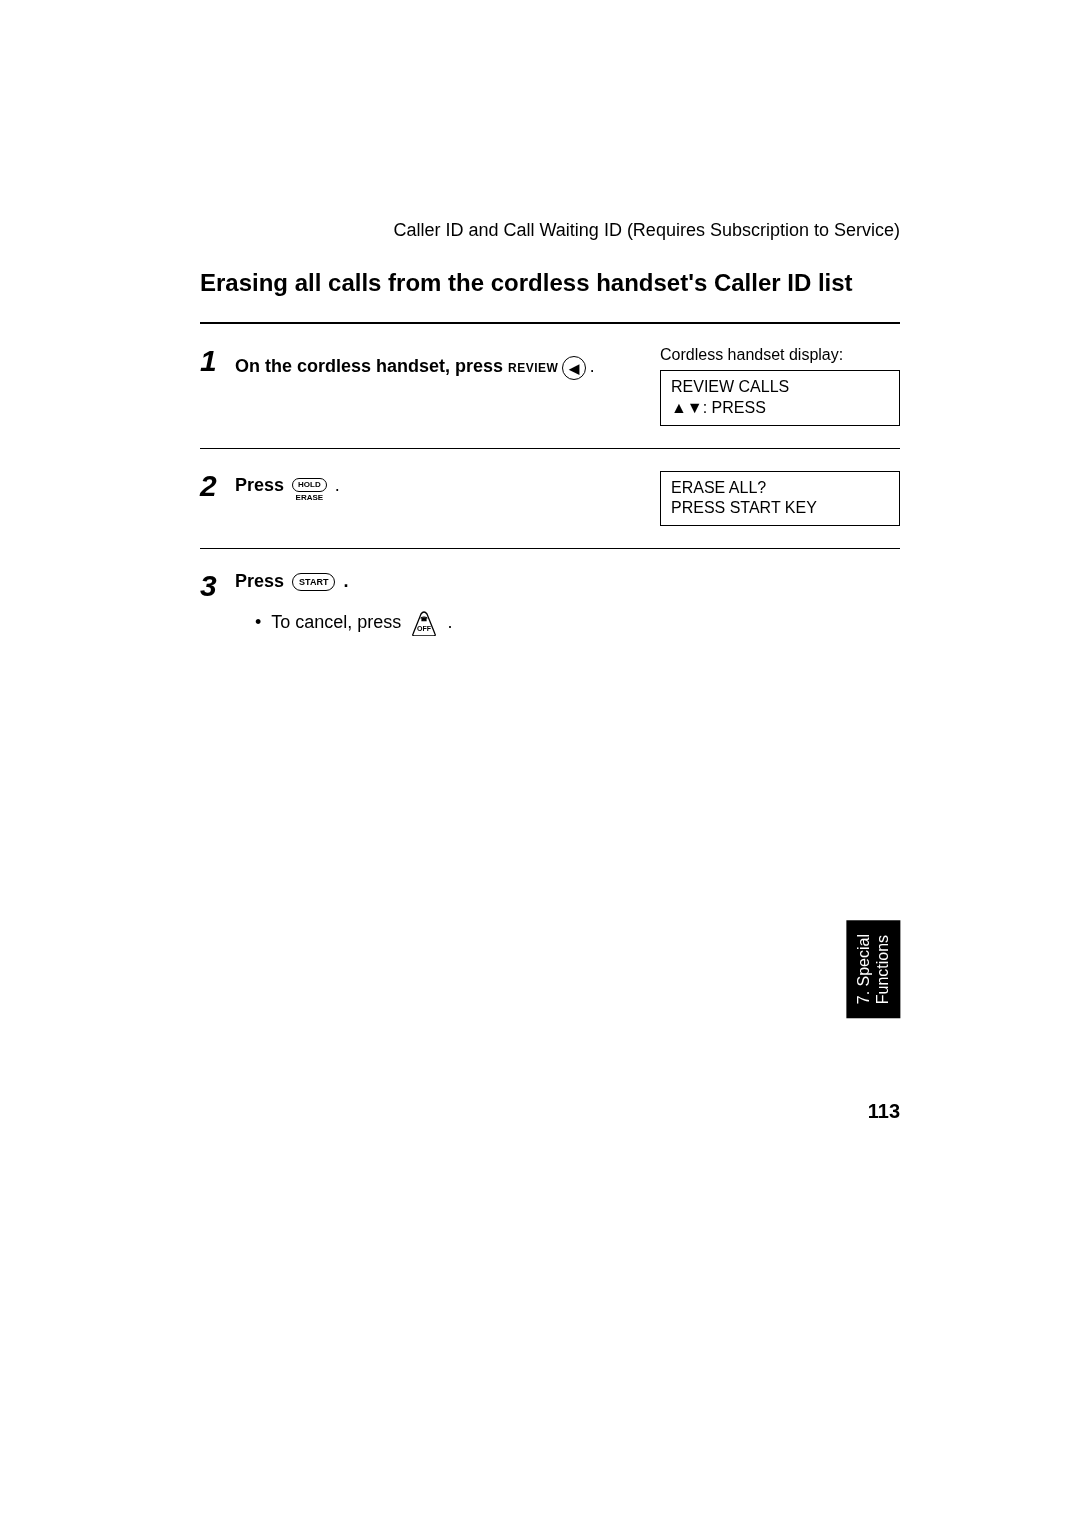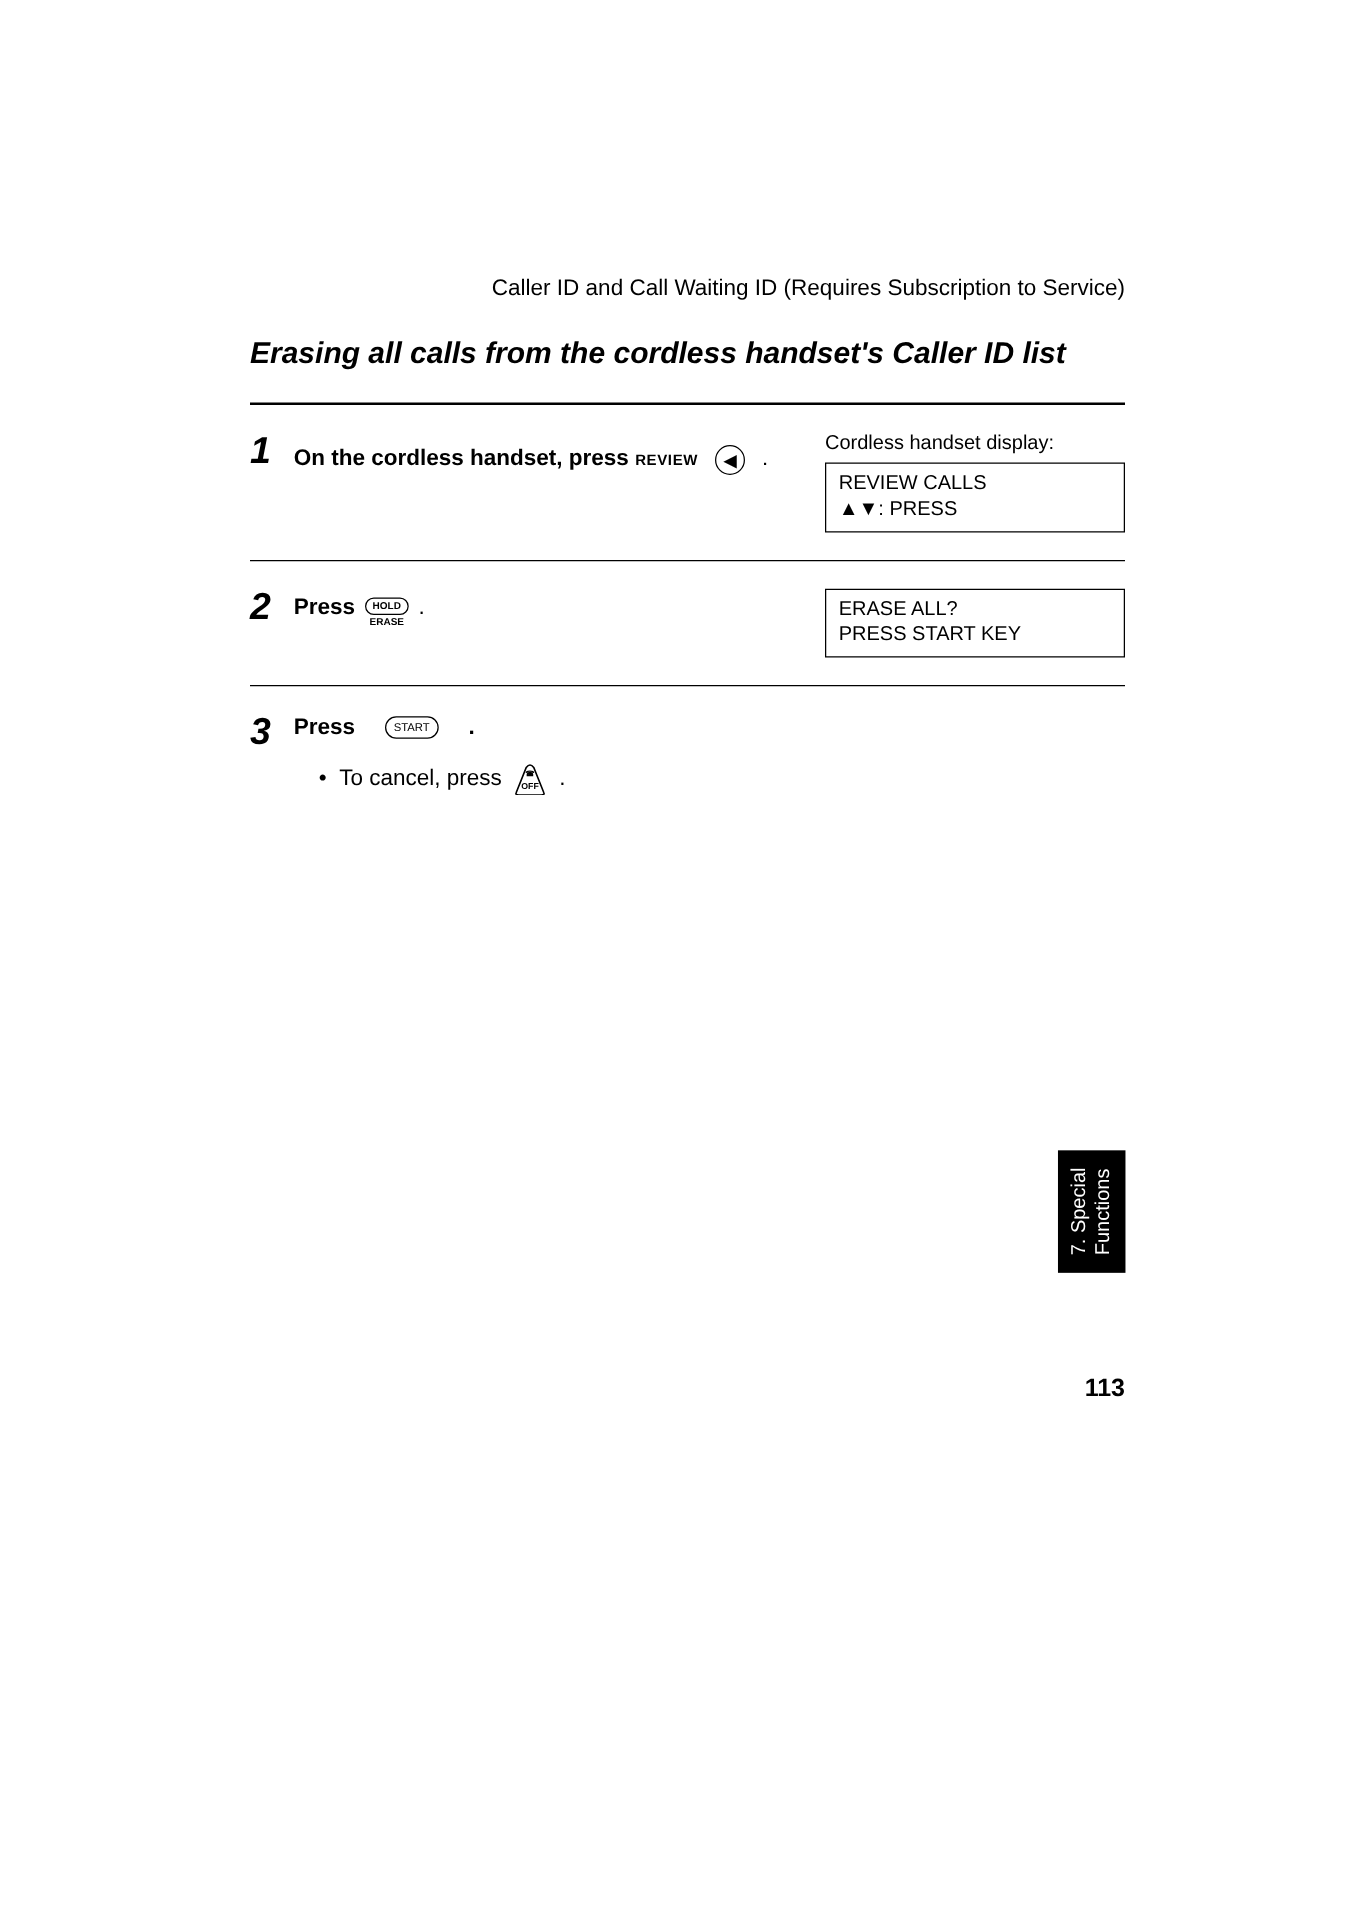--- a/index.html
+++ b/index.html
@@ -14,21 +14,20 @@
   }
   .page {
     padding: 220px 180px 0 200px;
   }
   .header-line {
     text-align: right;
     font-size: 18px;
     margin-bottom: 28px;
   }
   .section-title {
-    font-style: italic;
     font-weight: bold;
     font-size: 24px;
     margin-bottom: 25px;
   }
   .intro {
     font-size: 18px;
     margin-left: 40px;
     margin-bottom: 25px;
   }
   .steps {
@@ -77,21 +76,21 @@
     font-size: 16px;
     line-height: 1.3;
     font-family: Arial, Helvetica, sans-serif;
   }
   .review-label {
     font-size: 12px;
     font-weight: bold;
     letter-spacing: 0.5px;
     display: inline-flex;
     align-items: center;
-    gap: 14px;
+    gap: 4px;
     margin-top: 10px;
   }
   .review-btn {
     display: inline-flex;
     align-items: center;
     justify-content: center;
     width: 22px;
     height: 22px;
     border: 1.5px solid #000;
     border-radius: 50%;
@@ -124,24 +123,24 @@
     display: block;
     margin-top: 1px;
   }
   .start-btn {
     display: inline-flex;
     align-items: center;
     justify-content: center;
     border: 1.5px solid #000;
     border-radius: 12px;
     font-size: 9px;
-    font-weight: normal;
+    font-weight: bold;
     padding: 3px 6px;
     vertical-align: middle;
-    margin: 0 19px;
+    margin: 0 3px;
   }
   .off-btn-wrap {
     display: inline-block;
     vertical-align: middle;
     margin: 0 3px;
     position: relative;
     width: 30px;
     height: 26px;
   }
   .off-btn-wrap svg {

